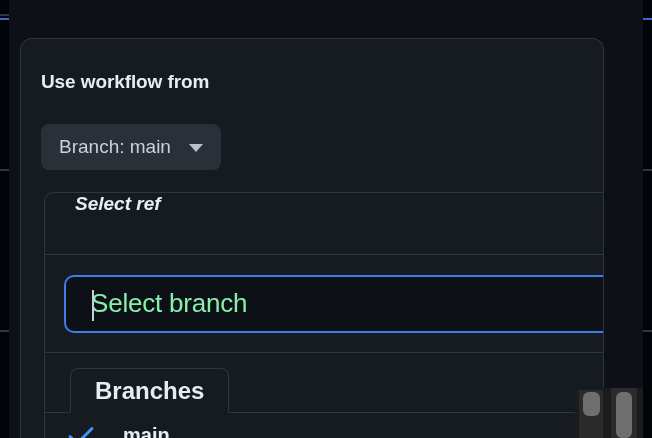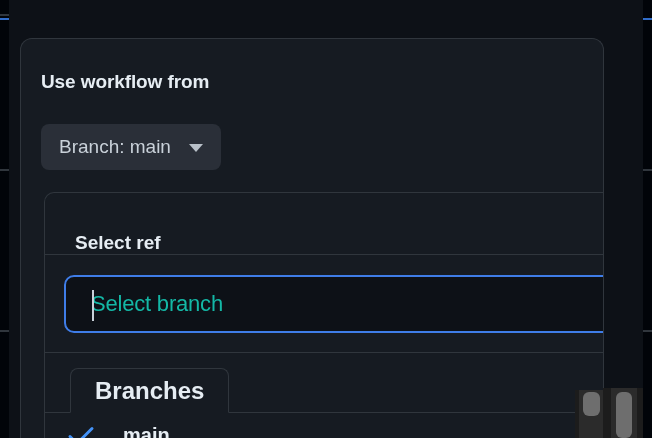--- a/index.html
+++ b/index.html
@@ -123,24 +123,25 @@
     background: #161b22;
     border: 1px solid #30363d;
     border-bottom: none;
     border-radius: 10px 10px 0 0;
     box-sizing: border-box;
     overflow: hidden;
   }
   .ref-header {
     height: 62px;
     display: flex;
-    align-items: flex-end;
+    align-items: flex-start;
     padding-left: 30px;
     border-bottom: 1px solid #30363d;
     box-sizing: border-box;
+    font-style: italic;
   }
   .ref-header-title {
     font-size: 19px;
     font-weight: bold;
     color: #e6edf3;
   }
 
   .ref-search-area {
     height: 98px;
     display: flex;
@@ -164,22 +165,22 @@
   }
   .caret {
     position: absolute;
     left: 26px;
     top: 13px;
     width: 2px;
     height: 31px;
     background: #c9d1d9;
   }
   .ref-search-placeholder {
-    font-size: 22px;
-    color: #14b8a6;
+    font-size: 26px;
+    color: #86efac;
     letter-spacing: -0.2px;
   }
 
   
   .tabs-strip {
     position: relative;
     height: 60px;
     padding-left: 25px;
     display: flex;
     align-items: flex-end;

